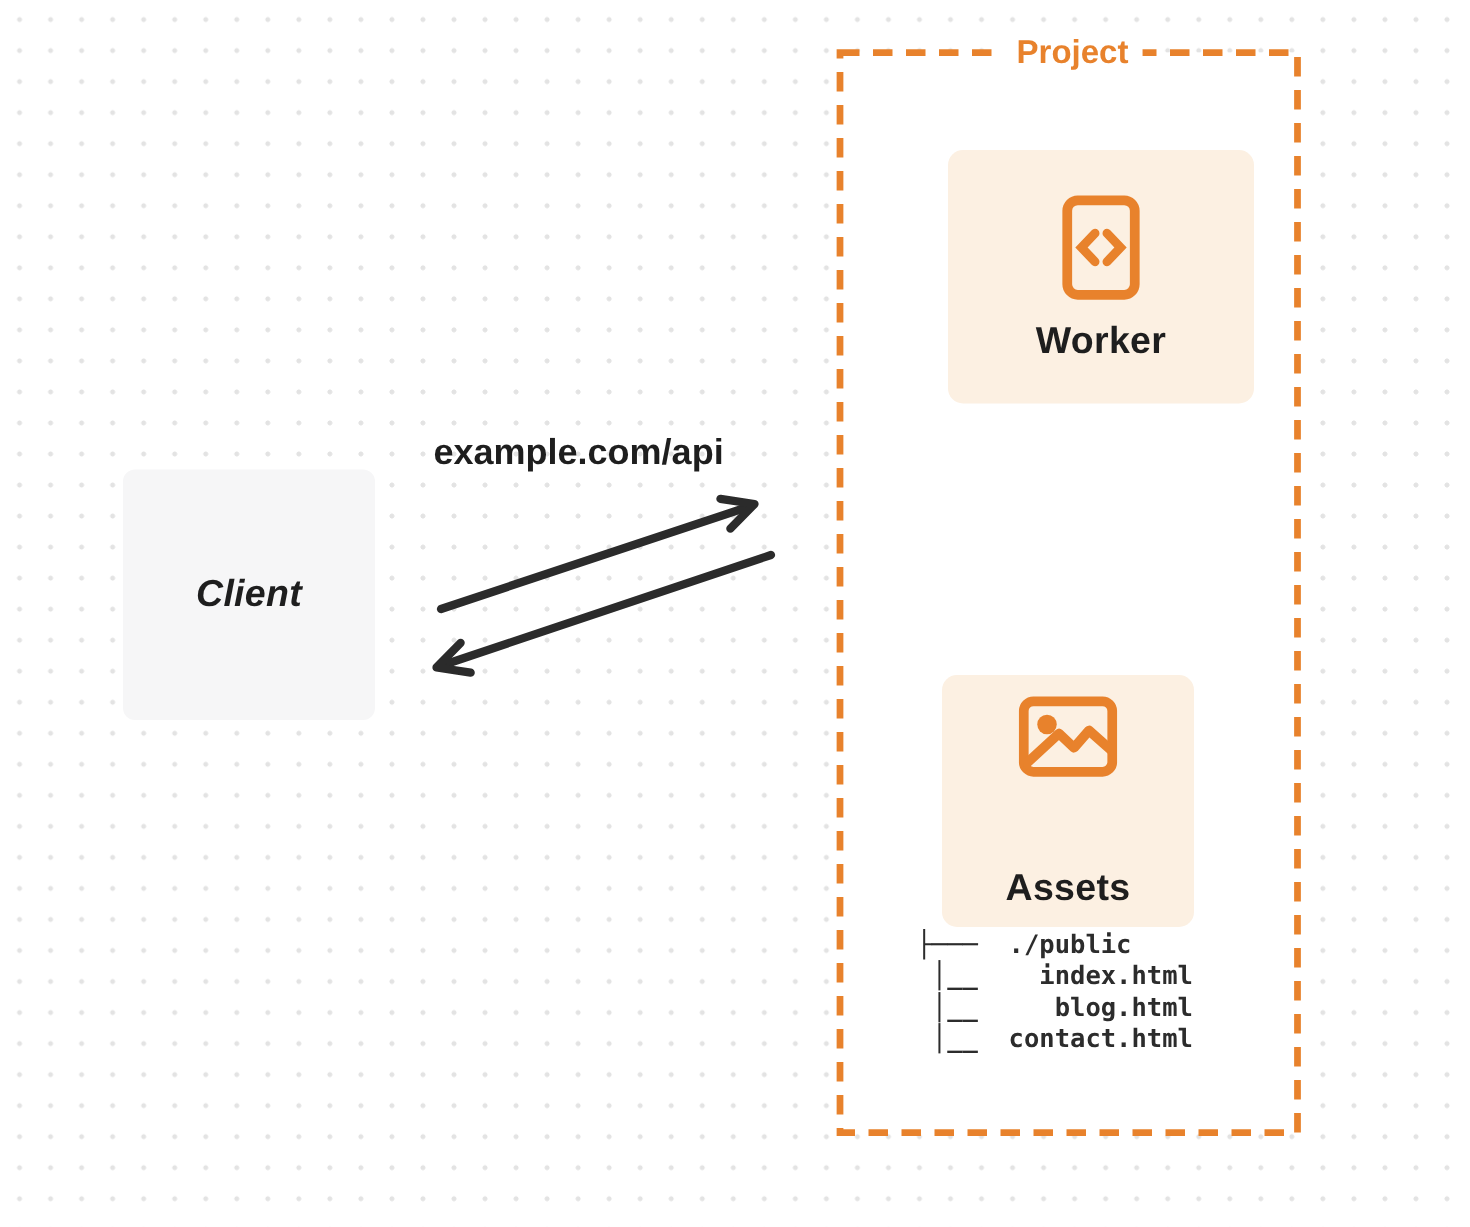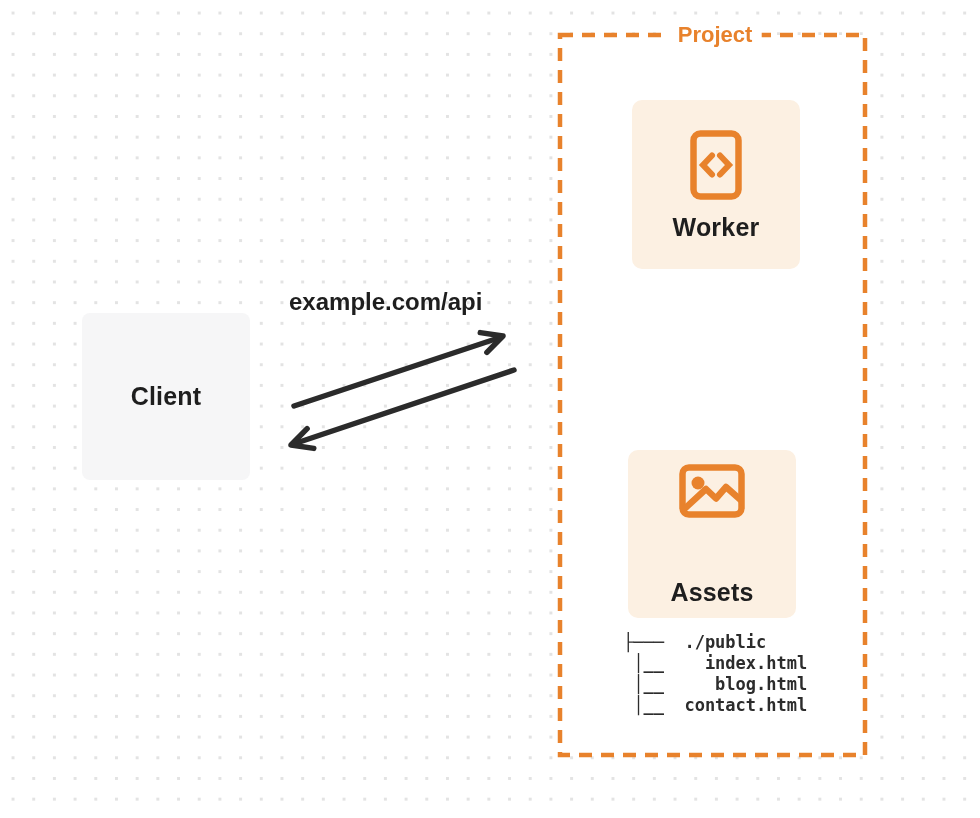--- a/index.html
+++ b/index.html
@@ -32,20 +32,21 @@
     left: 82px; top: 313px;
     width: 168px; height: 167px;
     background: #f6f6f7;
     border-radius: 8px;
   }
   .client-card .card-label {
     font-size: 25px;
     font-weight: 700;
     color: #1e1e1e;
     letter-spacing: 0.2px;
+    font-style: italic;
   }
   .request-url {
     position: absolute;
     left: 289px; top: 288px;
     font-size: 24px;
     font-weight: 700;
     color: #1e1e1e;
     white-space: nowrap;
   }
   .project-label {
@@ -55,21 +56,21 @@
     background: #ffffff;
     padding: 0 9px;
     font-size: 22px;
     font-weight: 700;
     color: #e8822c;
     white-space: nowrap;
     text-align: right;
   }
   .worker-card {
     left: 632px; top: 100px;
-    width: 168px; height: 167px;
+    width: 204px; height: 167px;
     background: #fcf0e2;
     padding-top: 2px;
   }
   .assets-card {
     left: 628px; top: 450px;
     width: 168px; height: 166px;
     background: #fcf0e2;
     padding-top: 2px;
     gap: 47px;
   }
@@ -77,21 +78,21 @@
   .orange-card-label {
     margin-top: 13px;
     font-size: 25px;
     font-weight: 700;
     color: #1e1e1e;
     letter-spacing: 0.2px;
   }
   .file-tree {
     position: absolute;
     left: 611px; top: 620px;
-    margin: 12px;
+    margin: 0;
     font-family: "DejaVu Sans Mono", "Liberation Mono", monospace;
     font-size: 17px;
     line-height: 21px;
     font-weight: 700;
     color: #2c2c2c;
     white-space: pre;
   }
 </style>
 </head>
 <body>

